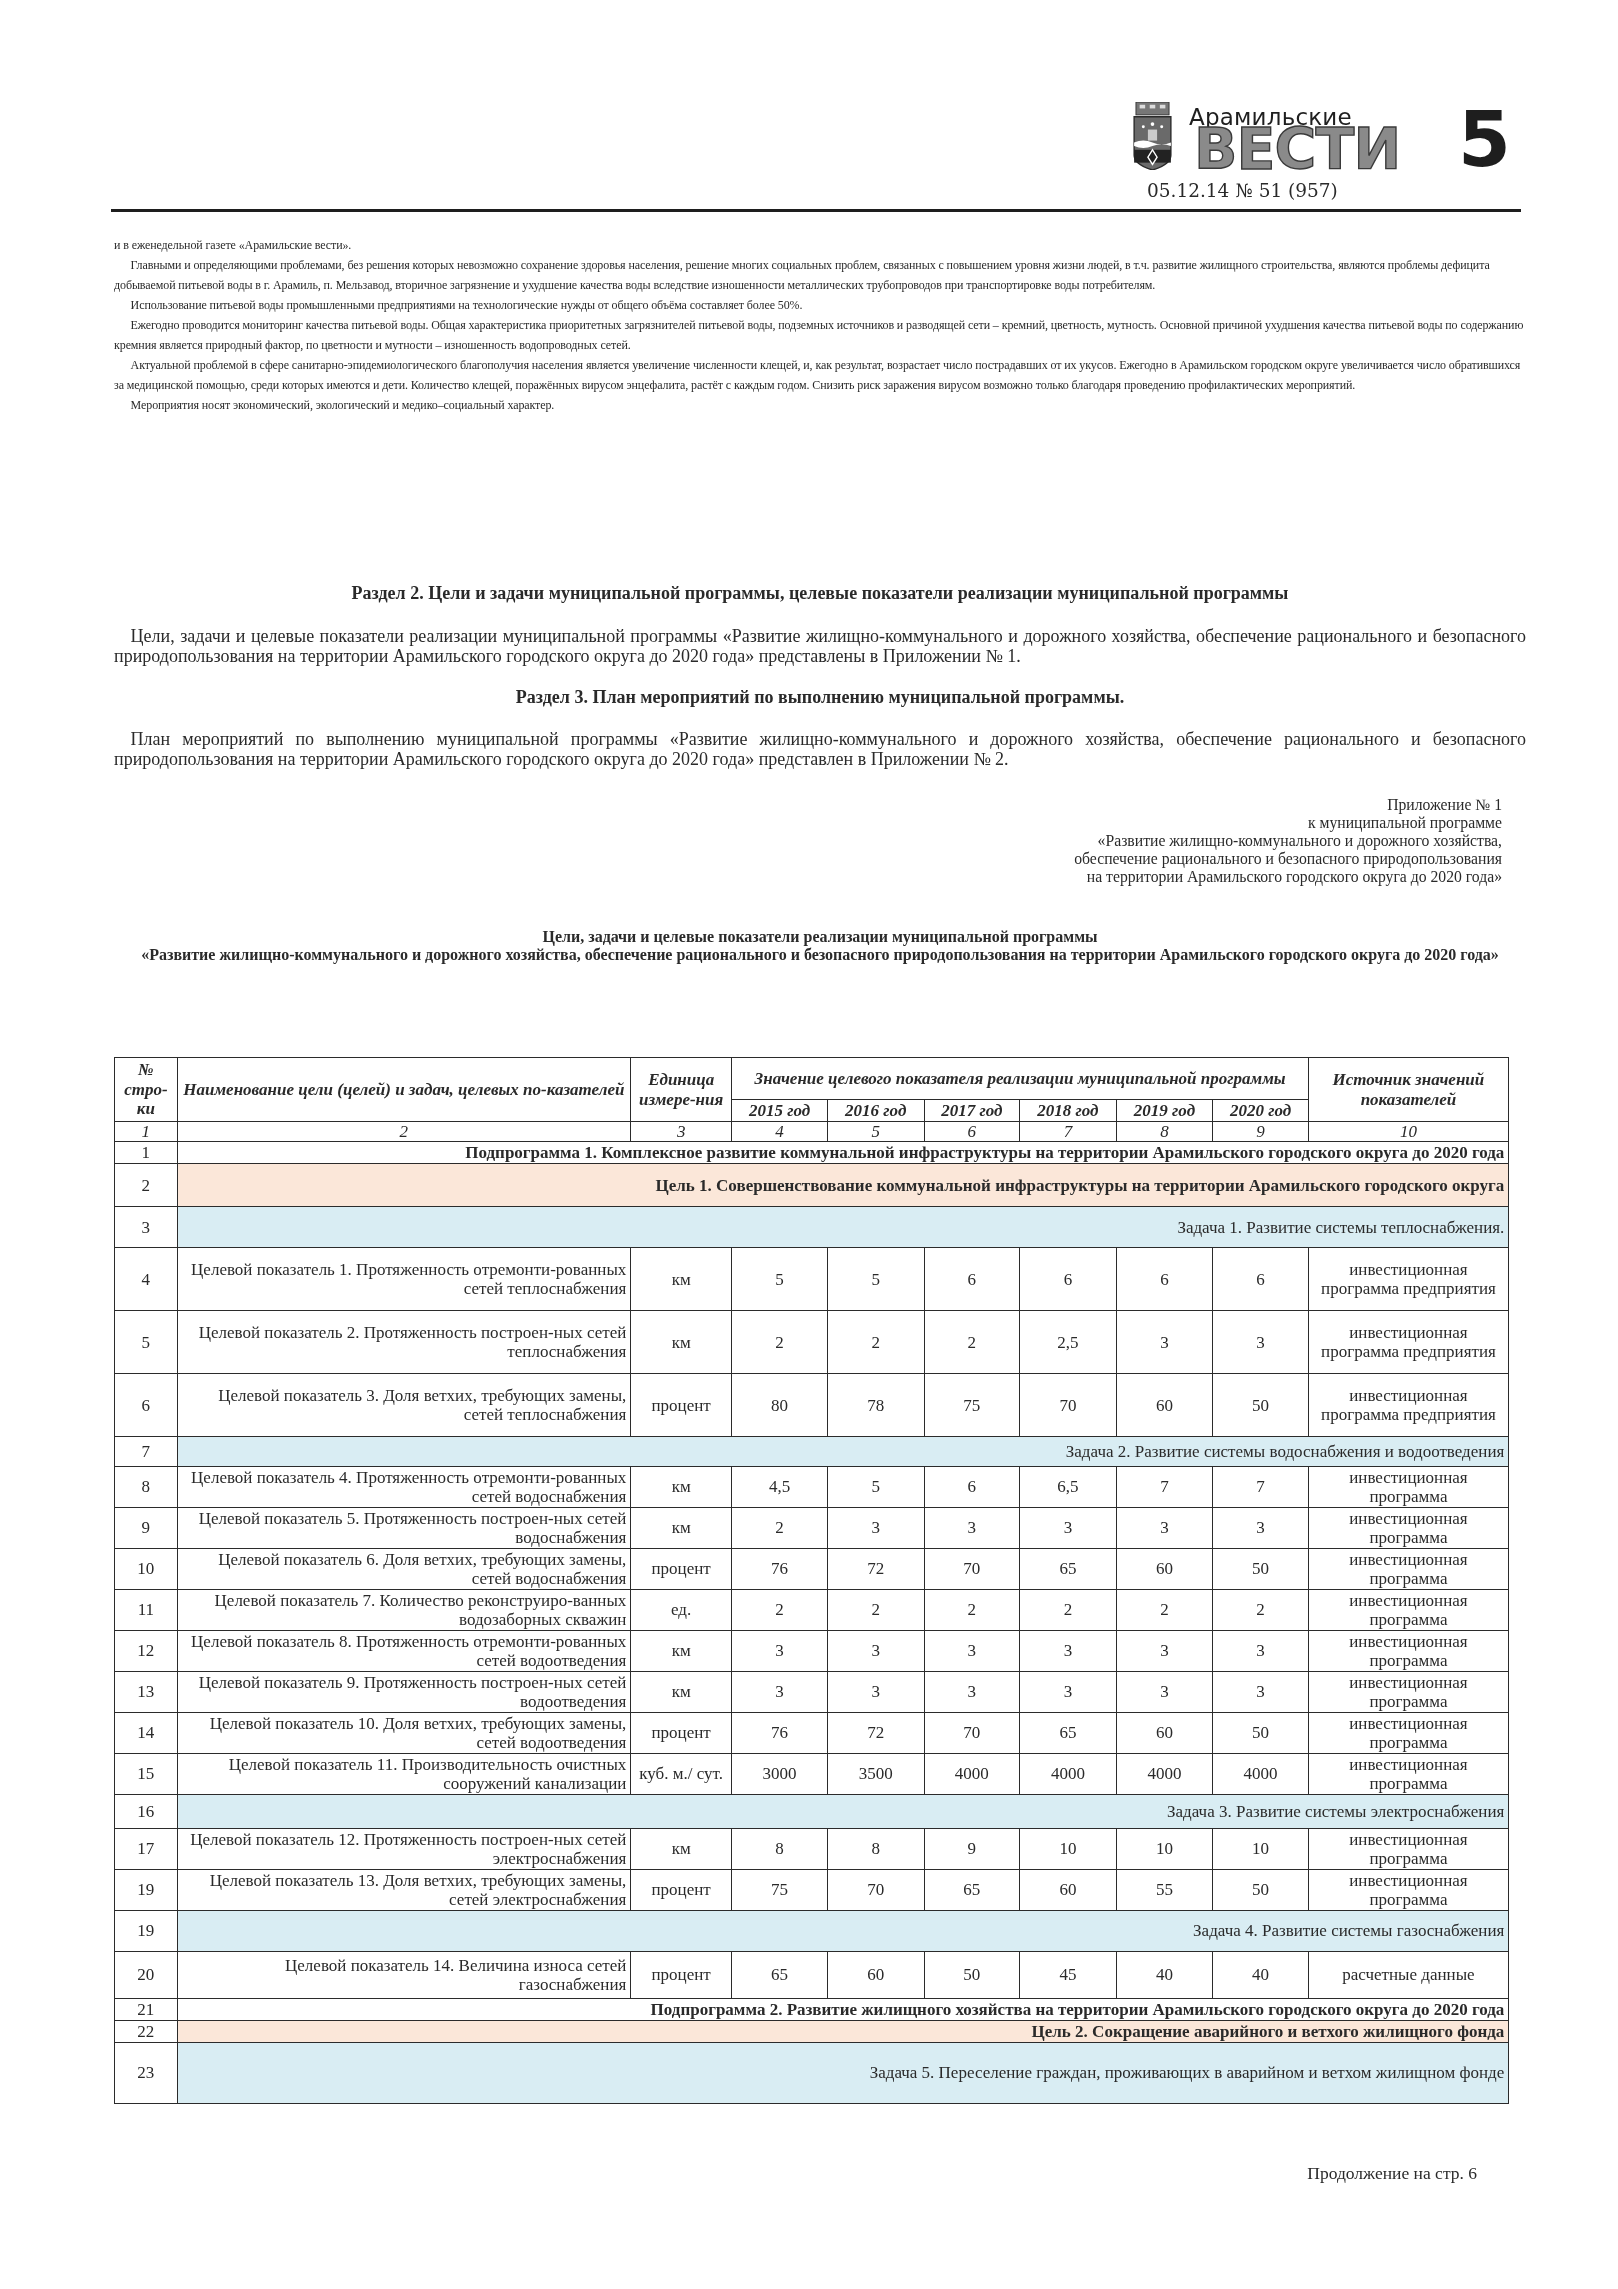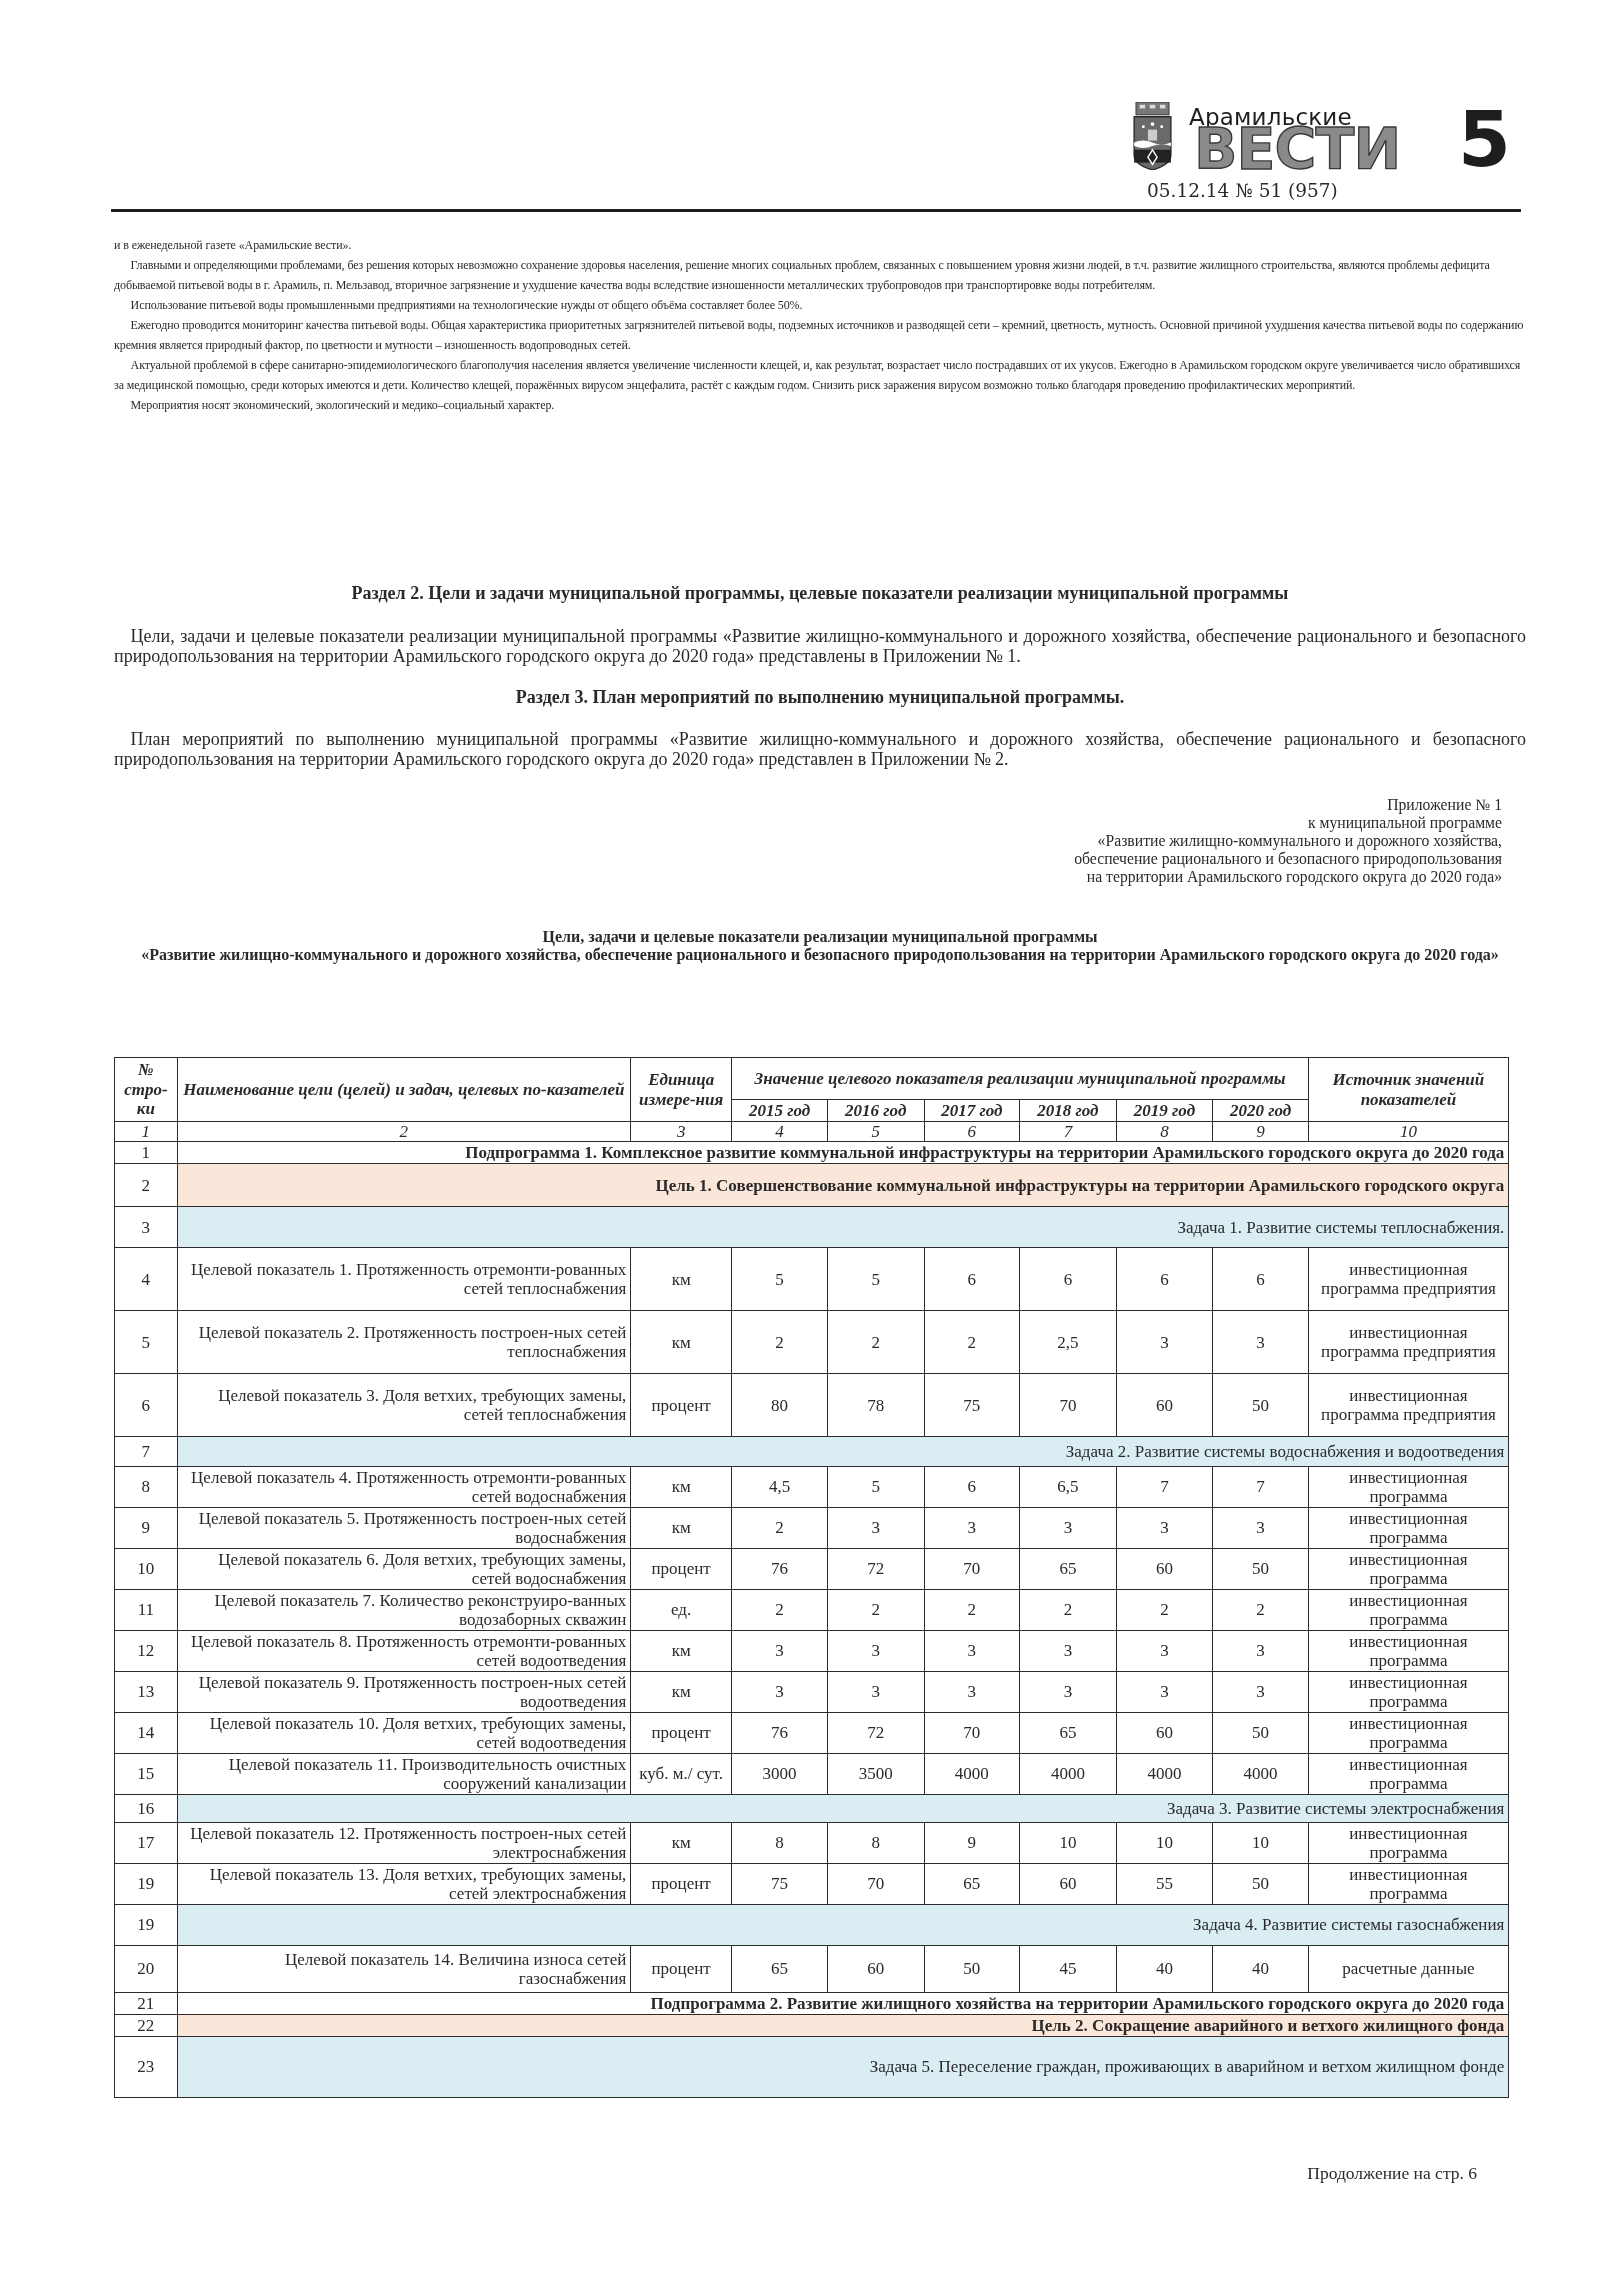--- a/index.html
+++ b/index.html
@@ -288,21 +288,21 @@
         <td class="name">Целевой показатель 11. Производительность очистных сооружений канализации</td>
         <td class="c">куб. м./ сут.</td>
         <td class="c">3000</td>
         <td class="c">3500</td>
         <td class="c">4000</td>
         <td class="c">4000</td>
         <td class="c">4000</td>
         <td class="c">4000</td>
         <td class="c">инвестиционная программа</td>
       </tr>
-      <tr class="task" style="height: 28px; margin-top: 43px;">
+      <tr class="task" style="height: 34px; margin-top: 43px;">
         <td class="c">16</td>
         <td class="name" colspan="9">Задача 3. Развитие системы электроснабжения</td>
       </tr>
       <tr class="indicator" style="height: 41px;">
         <td class="c">17</td>
         <td class="name">Целевой показатель 12. Протяженность построен-ных сетей электроснабжения</td>
         <td class="c">км</td>
         <td class="c">8</td>
         <td class="c">8</td>
         <td class="c">9</td>

